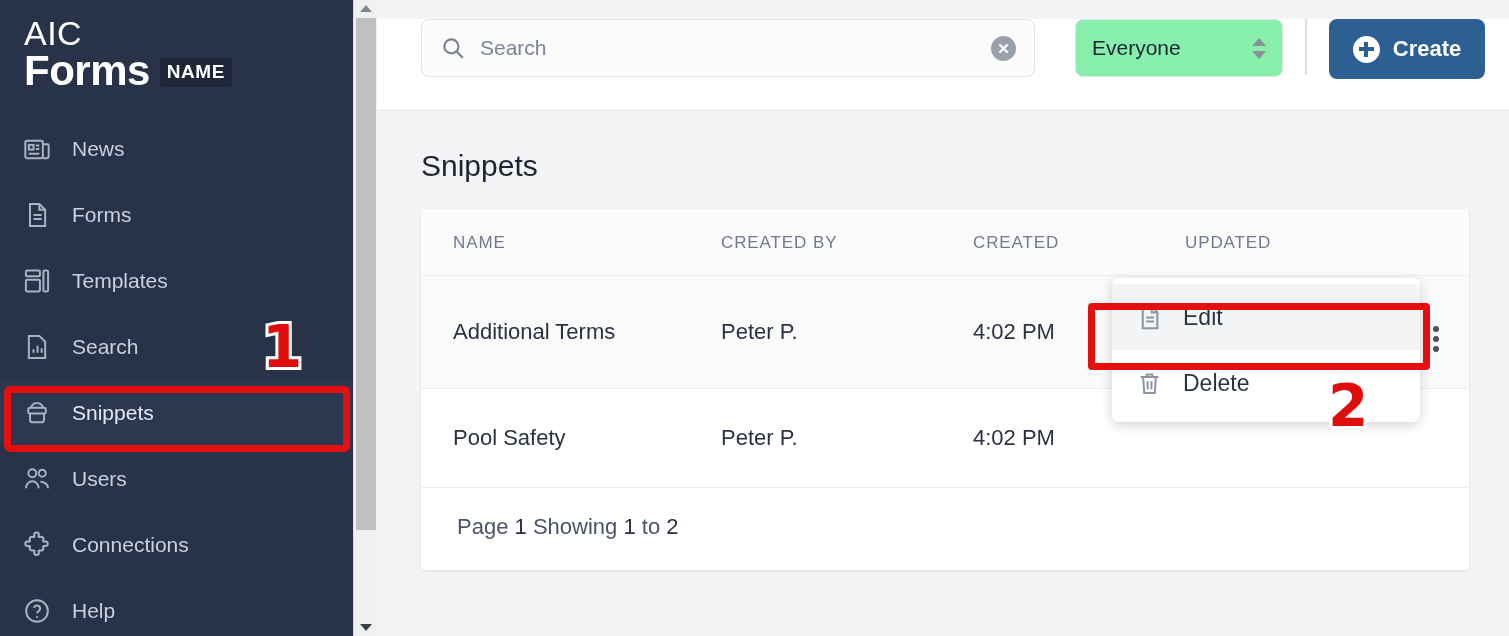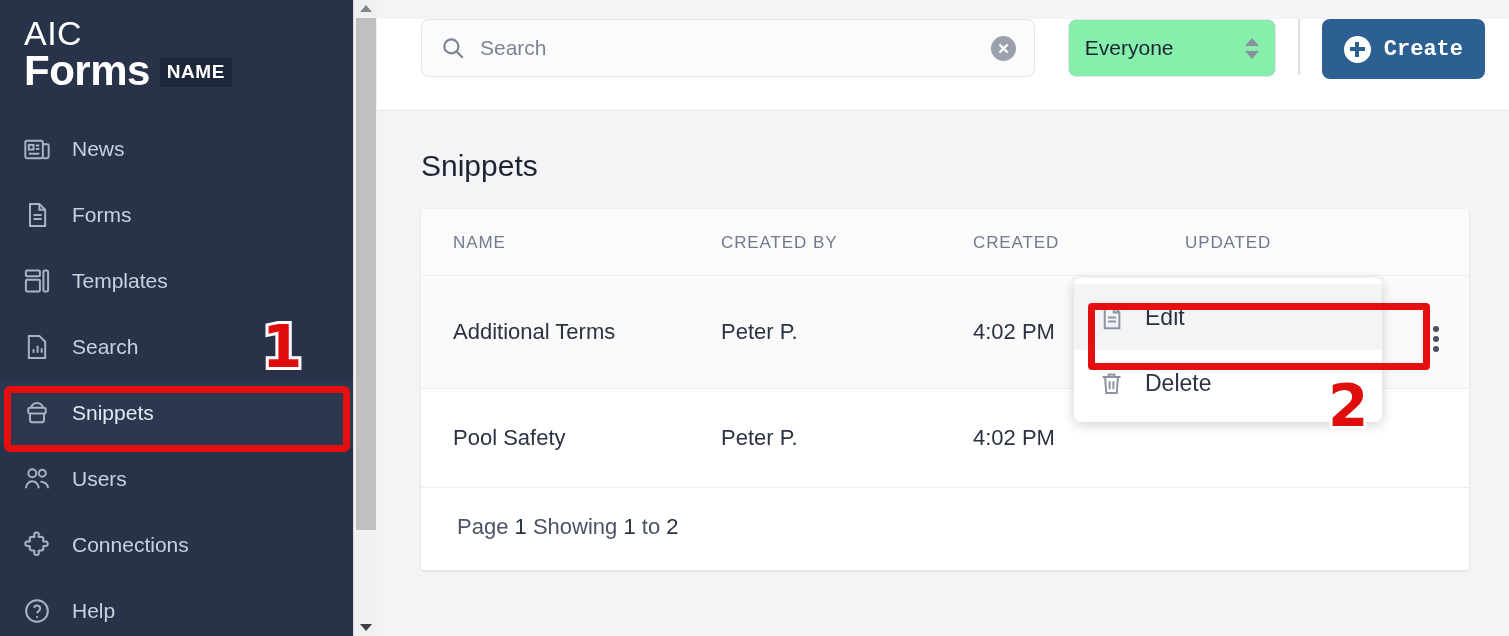--- a/index.html
+++ b/index.html
@@ -115,21 +115,21 @@
   .select-val { font-size: 21px; color: #1d2433; flex: 1; }
   .stepper { display: flex; flex-direction: column; gap: 5px; }
   .stepper i { display: block; width: 0; height: 0; border-left: 7px solid transparent; border-right: 7px solid transparent; }
   .stepper i.up { border-bottom: 8px solid #8a919e; }
   .stepper i.dn { border-top: 8px solid #8a919e; }
   .divider-v { width: 2px; height: 56px; background: #dcdee3; margin-right: 22px; }
   .create-btn {
     height: 60px; min-width: 156px; background: #2c5f92;
     border: none; border-radius: 8px; color: #ffffff;
     display: flex; align-items: center; justify-content: center; gap: 13px;
-    font-family: Liberation Mono, monospace; font-size: 22px; font-weight: 700;
+    font-family: Liberation Sans, sans-serif; font-size: 22px; font-weight: 700;
     padding: 12px 22px; cursor: pointer;
   }
   .plus-ico {
     width: 27px; height: 27px; border-radius: 50%; background: #ffffff;
     position: relative; flex: 0 0 27px;
   }
   .plus-ico::before, .plus-ico::after {
     content: ""; position: absolute; background: #2c5f92;
   }
   .plus-ico::before { left: 6px; top: 11.5px; width: 15px; height: 4px; }
@@ -165,21 +165,21 @@
   .dots { display: inline-flex; flex-direction: column; gap: 4px; align-items: center; cursor: pointer; }
   .dots span { width: 6px; height: 6px; border-radius: 50%; background: #49505f; display: block; }
   .pagination {
     font-size: 22px; color: #4b5467; padding: 26px 8px 30px 36px;
     background: #ffffff;
   }
   .pagination b { color: #2b3242; font-weight: 400; }
 
   
   .ctx-menu {
-    position: absolute; left: 697px; top: 167px;
+    position: absolute; left: 735px; top: 167px;
     width: 308px; background: #ffffff;
     border-radius: 7px; box-shadow: 0 3px 12px rgba(0,0,0,.18);
     padding: 6px 0; z-index: 25;
   }
   .ctx-item {
     display: flex; align-items: center; gap: 20px;
     height: 66px; padding: 0 24px; cursor: pointer;
     font-size: 23px; color: #2b3242;
   }
   .ctx-item.highlight { background: #f3f4f6; }

